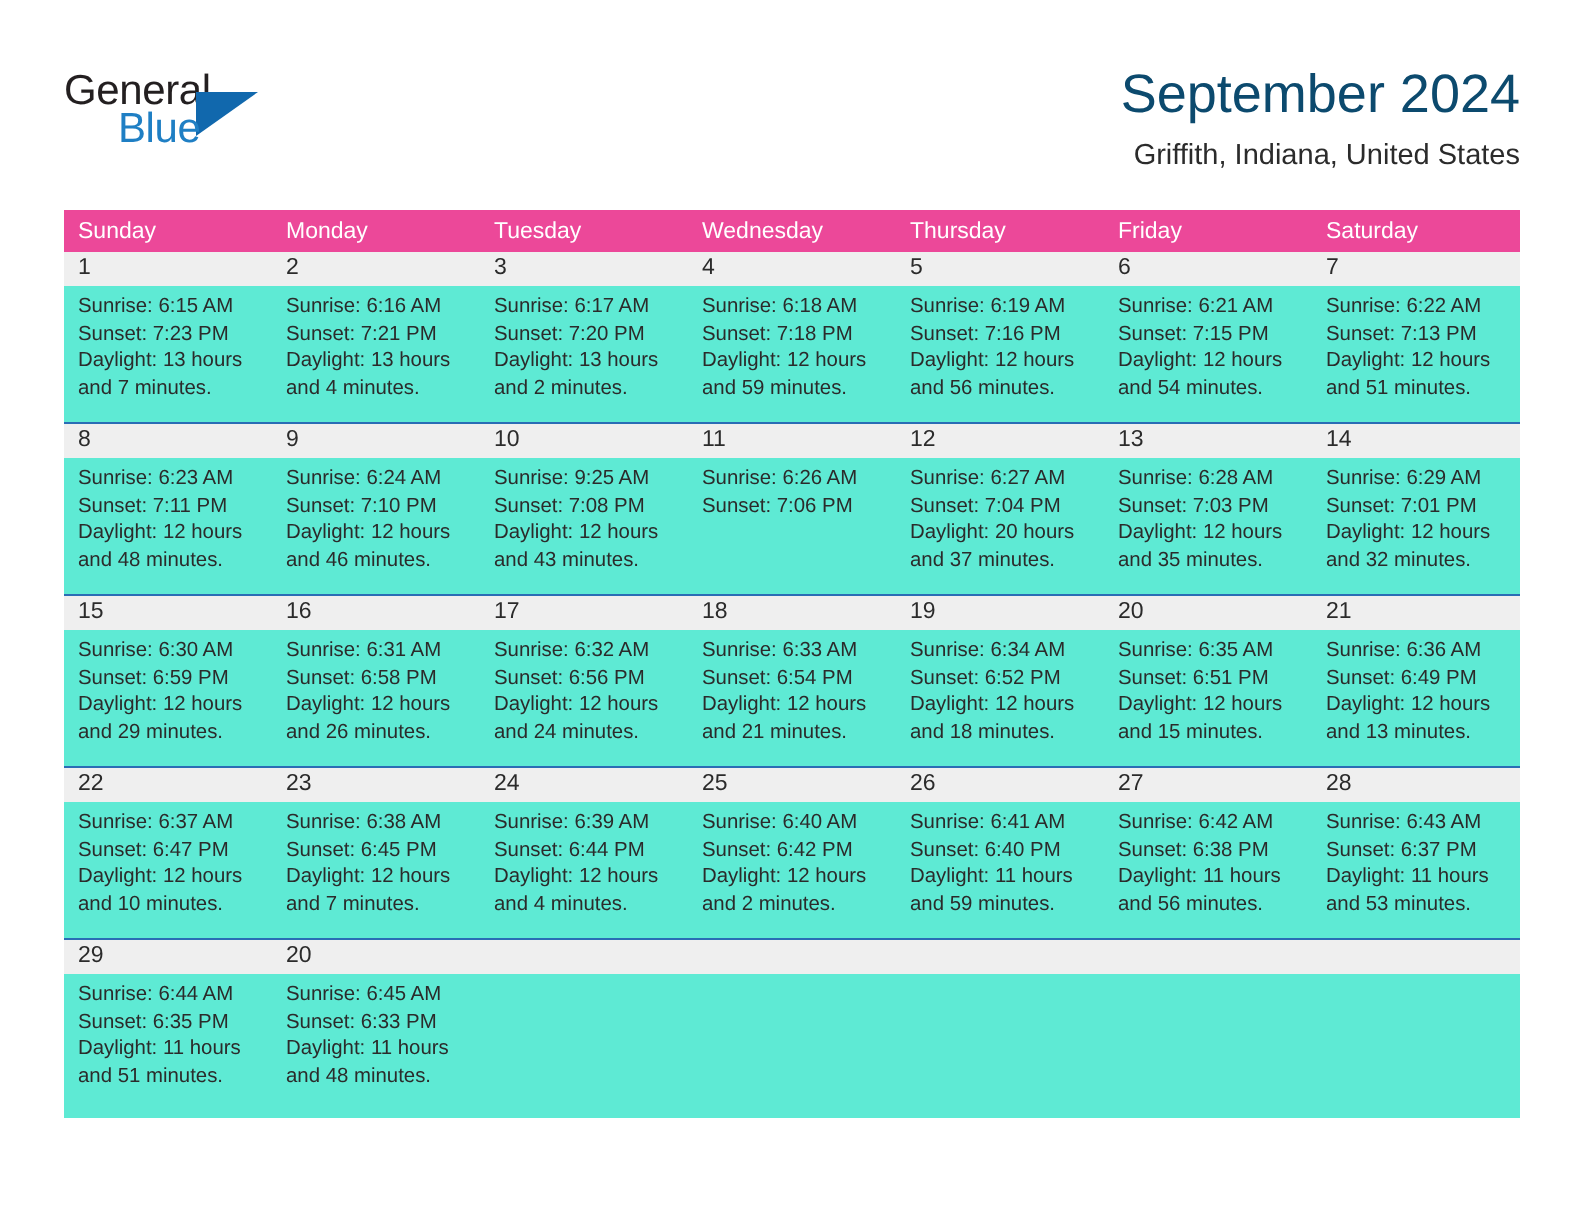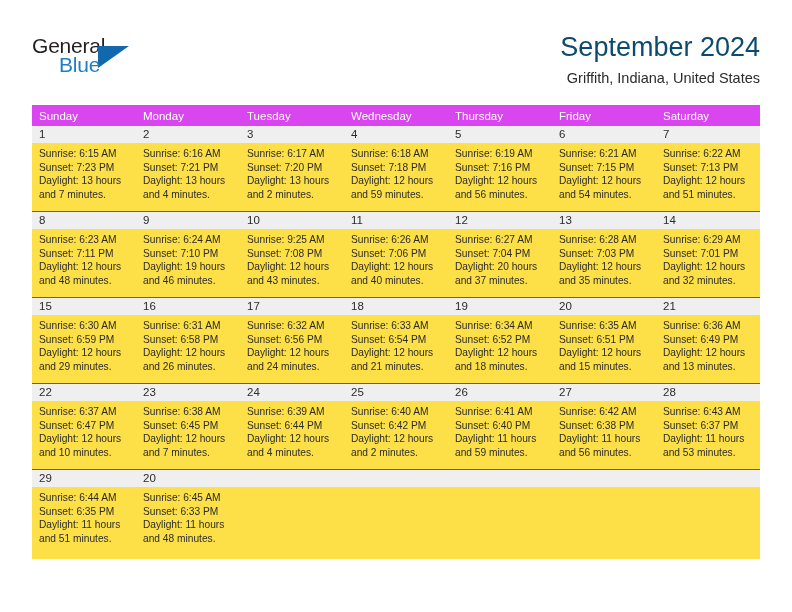--- a/index.html
+++ b/index.html
@@ -86,21 +86,21 @@
 
   
   .calendar {
     position: absolute;
     left: 32px;
     top: 105px;
     width: 728px;
   }
   .weekday-row {
     display: flex;
-    background: #d946ef;
+    background: #ec4899;
   }
   .weekday {
     flex: 1 1 0;
     box-sizing: border-box;
     color: #ffffff;
     font-size: 11.5px;
     line-height: 19px;
     padding: 2px 0 2px 7px;
     height: 21px;
     white-space: nowrap;
@@ -121,21 +121,21 @@
   .daynum {
     flex: 1 1 0;
     box-sizing: border-box;
     padding-left: 7px;
     font-size: 11.5px;
     line-height: 17px;
     color: #2b2b2b;
   }
   .detail-band {
     display: flex;
-    background: #fde047;
+    background: #5eead4;
     min-height: 68px;
   }
   .cell-detail {
     flex: 1 1 0;
     box-sizing: border-box;
     padding: 4px 4px 6px 7px;
     font-size: 10.2px;
     line-height: 13.6px;
     color: #2b2b2b;
   }
@@ -240,31 +240,30 @@
           </div>
           <div class="detail-band">
             <div class="cell-detail">
               <div>Sunrise: 6:23 AM</div>
               <div>Sunset: 7:11 PM</div>
               <div class="daylight-line">Daylight: 12 hours and 48 minutes.</div>
             </div>
             <div class="cell-detail">
               <div>Sunrise: 6:24 AM</div>
               <div>Sunset: 7:10 PM</div>
-              <div class="daylight-line">Daylight: 19 hours and 46 minutes.</div>
+              <div class="daylight-line">Daylight: 12 hours and 46 minutes.</div>
             </div>
             <div class="cell-detail">
               <div>Sunrise: 9:25 AM</div>
               <div>Sunset: 7:08 PM</div>
               <div class="daylight-line">Daylight: 12 hours and 43 minutes.</div>
             </div>
             <div class="cell-detail">
               <div>Sunrise: 6:26 AM</div>
               <div>Sunset: 7:06 PM</div>
-              <div class="daylight-line">Daylight: 12 hours and 40 minutes.</div>
             </div>
             <div class="cell-detail">
               <div>Sunrise: 6:27 AM</div>
               <div>Sunset: 7:04 PM</div>
               <div class="daylight-line">Daylight: 20 hours and 37 minutes.</div>
             </div>
             <div class="cell-detail">
               <div>Sunrise: 6:28 AM</div>
               <div>Sunset: 7:03 PM</div>
               <div class="daylight-line">Daylight: 12 hours and 35 minutes.</div>

